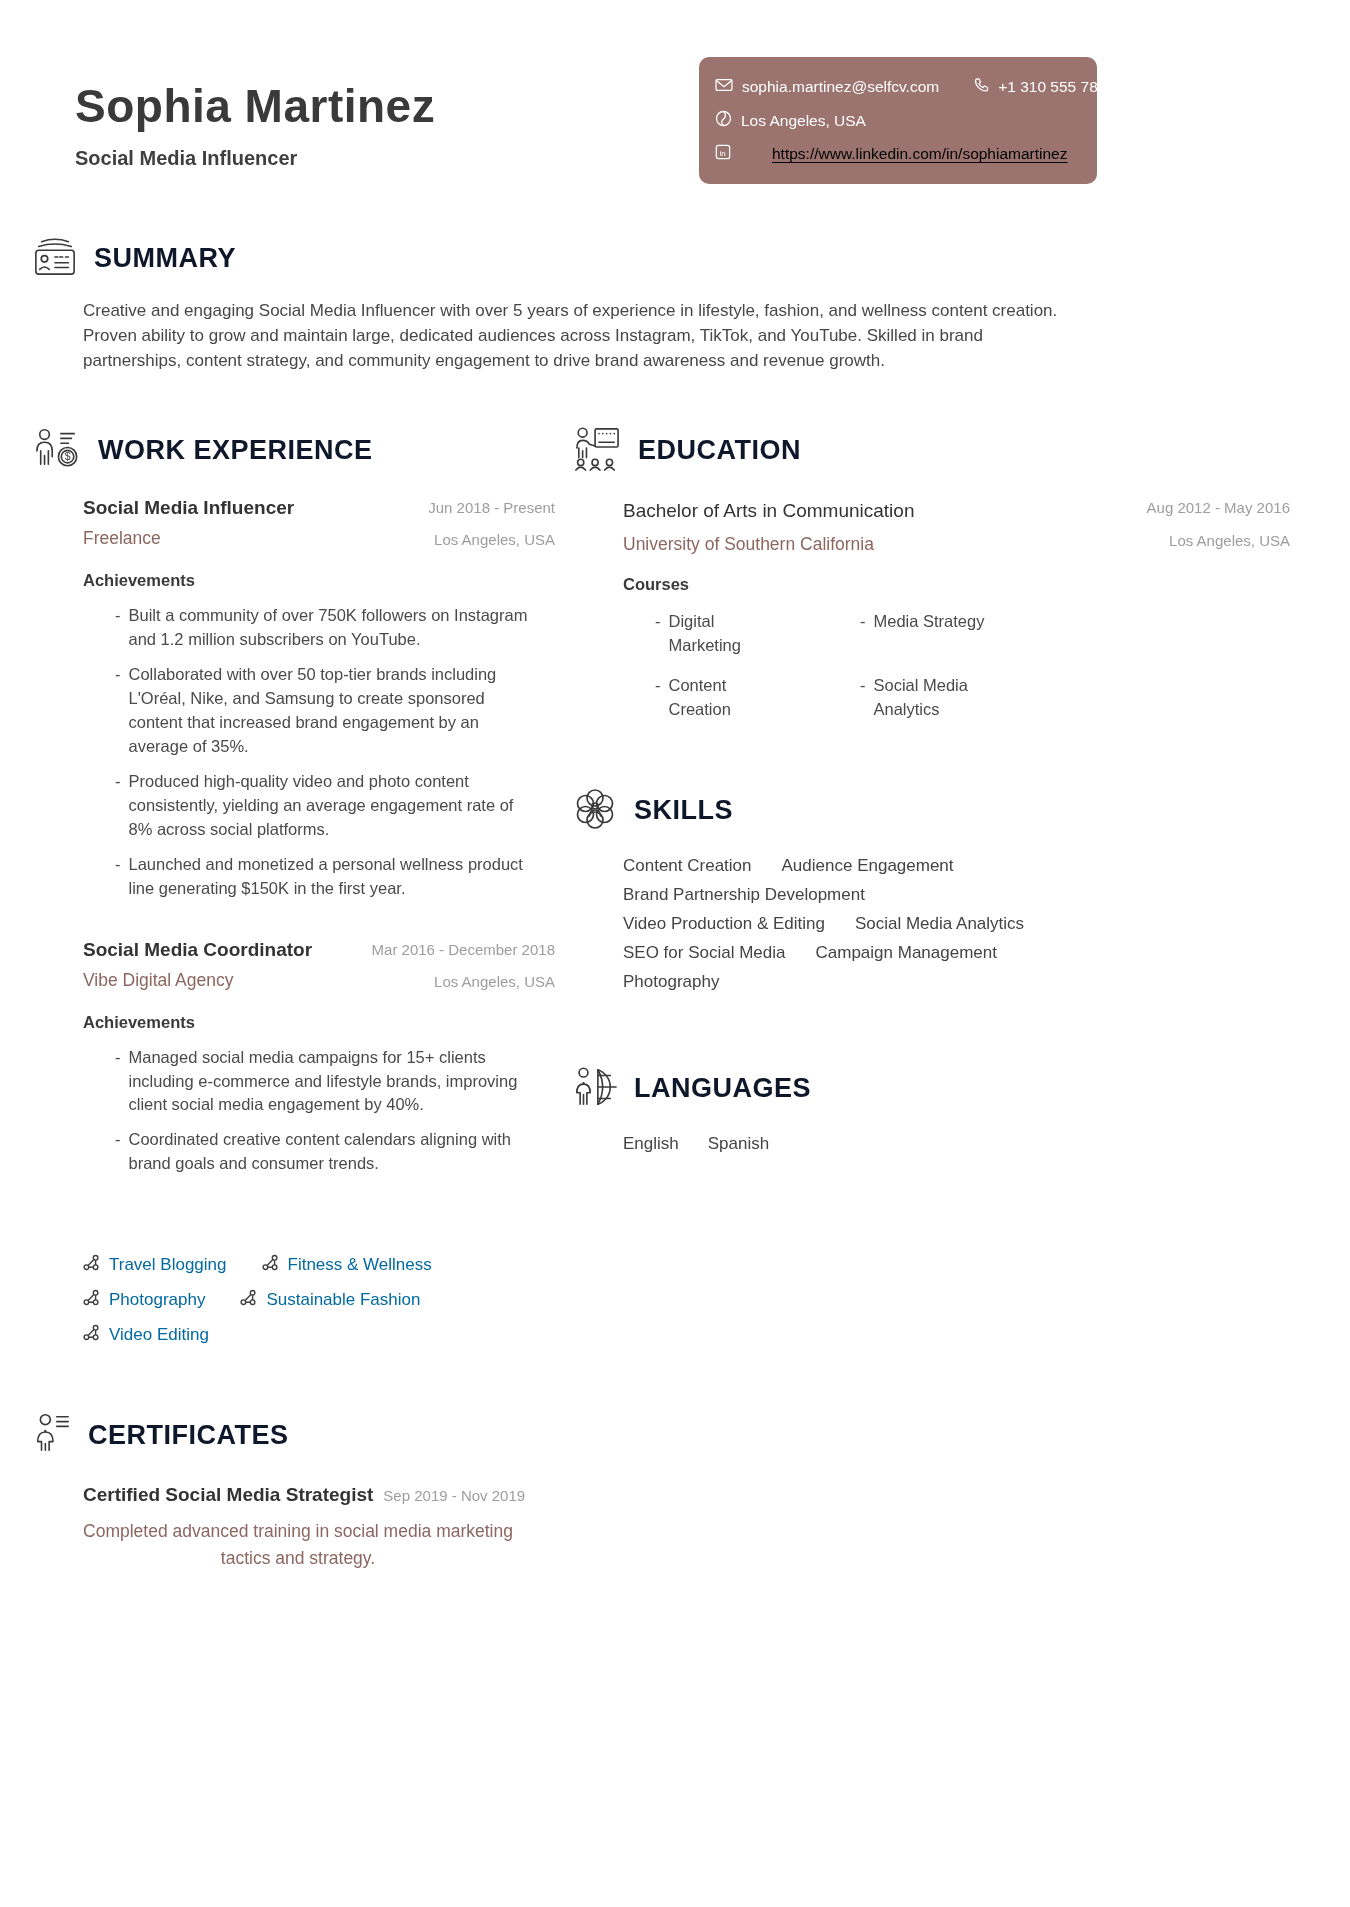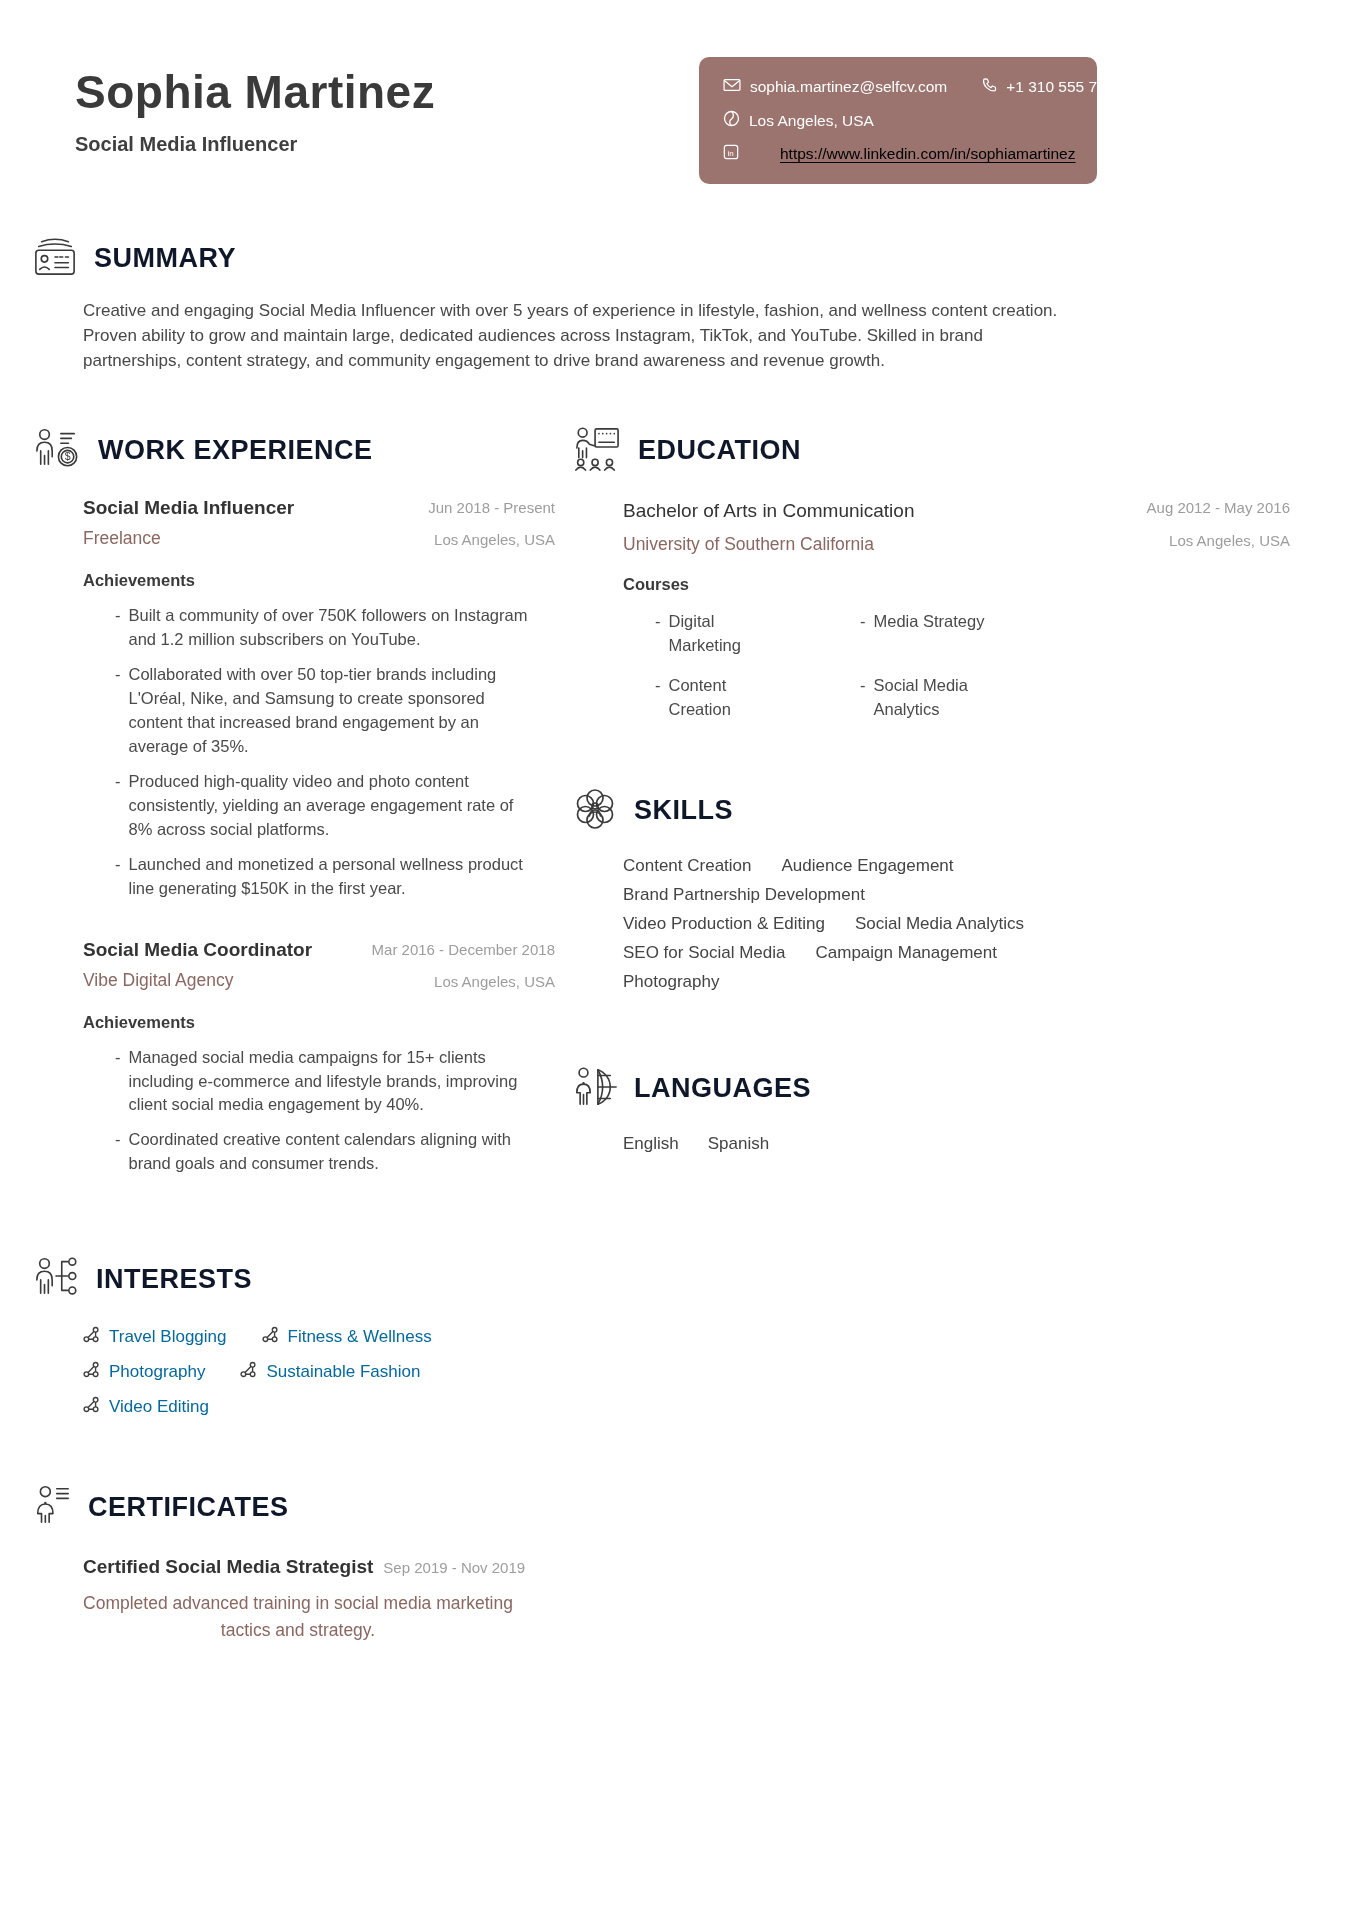--- a/index.html
+++ b/index.html
@@ -5,27 +5,27 @@
   * { margin:0; padding:0; box-sizing:border-box; }
   html,body { width:1350px; background:#ffffff; }
   body {
     height:1907px; overflow:hidden;
     font-family:"Liberation Sans", sans-serif;
     color:#4a4a4a;
   }
   .page { position:relative; width:1350px; height:1907px; padding:57px 60px 0 32px; }
 
   
-  .top { display:flex; justify-content:space-between; align-items:flex-start; }
+  .top { display:flex; justify-content:space-between; align-items:center; }
   .identity { margin-left:43px; padding-top:8px; }
   .name { font-size:46px; font-weight:800; color:#3a3a3a; letter-spacing:0.5px; }
   .job-title-top { font-size:20px; font-weight:700; color:#3f3f3f; margin-top:14px; }
   .contact-card {
     width:398px; background:#9b7470; border-radius:10px;
-    padding:20px 24px; color:#ffffff; font-size:15.5px;
+    padding:20px 16px; color:#ffffff; font-size:15.5px;
     display:flex; flex-direction:column; gap:13px; margin-right:193px;
   }
   .c-row { display:flex; align-items:center; gap:34px; }
   .c-item { display:flex; align-items:center; gap:9px; white-space:nowrap; }
   .c-item svg { flex:none; }
   .c-link { color:#000000; text-decoration:underline; text-underline-offset:3px;margin-left:32px; }
 
   
   .sec-head { display:flex; align-items:center; gap:16px; }
   .sec-head svg { flex:none; }
@@ -217,34 +217,20 @@
             <div class="ach-label">Achievements</div>
             <div class="bullets">
               <div class="bullet">Managed social media campaigns for 15+ clients including e-commerce and lifestyle brands, improving client social media engagement by 40%.</div>
               <div class="bullet">Coordinated creative content calendars aligning with brand goals and consumer trends.</div>
             </div>
           </div>
         </div>
       </div>
 
       <div class="interests-sec">
-        <div class="sec-head">
-          <span>
-            <svg width="48" height="46" viewBox="0 0 50 48">
-                <circle class="ic" cx="13" cy="10" r="5"></circle>
-                <path class="ic" d="M5,27 q0,-9 8,-9 q8,0 8,9 v6"></path>
-                <path class="ic" d="M9,27 v14 M13,32 v9 M17,27 v14"></path>
-                <path class="ic" d="M25,23 h6 M31,8 v30 M31,8 h6 M31,23 h6 M31,38 h6"></path>
-                <circle class="ic" cx="42" cy="8" r="3.6"></circle>
-                <circle class="ic" cx="42" cy="23" r="3.6"></circle>
-                <circle class="ic" cx="42" cy="38" r="3.6"></circle>
-              </svg>
-          </span>
-          <span class="sec-title">INTERESTS</span>
-        </div>
         <div class="interest-items">
           <span class="interest">
             <span><svg width="17" height="17" viewBox="0 0 17 17">
                   <circle class="ic-s" cx="3.4" cy="13.2" r="2.3"></circle>
                   <circle class="ic-s" cx="12.6" cy="3.8" r="2.3"></circle>
                   <circle class="ic-s" cx="12.6" cy="13.2" r="2.3"></circle>
                   <path class="ic-s" d="M5.1,11.5 L10.9,5.5 M5.7,13.2 h4.6 M12.6,6.1 v4.8"></path>
                 </svg></span>
             <span>Travel Blogging</span>
           </span>

